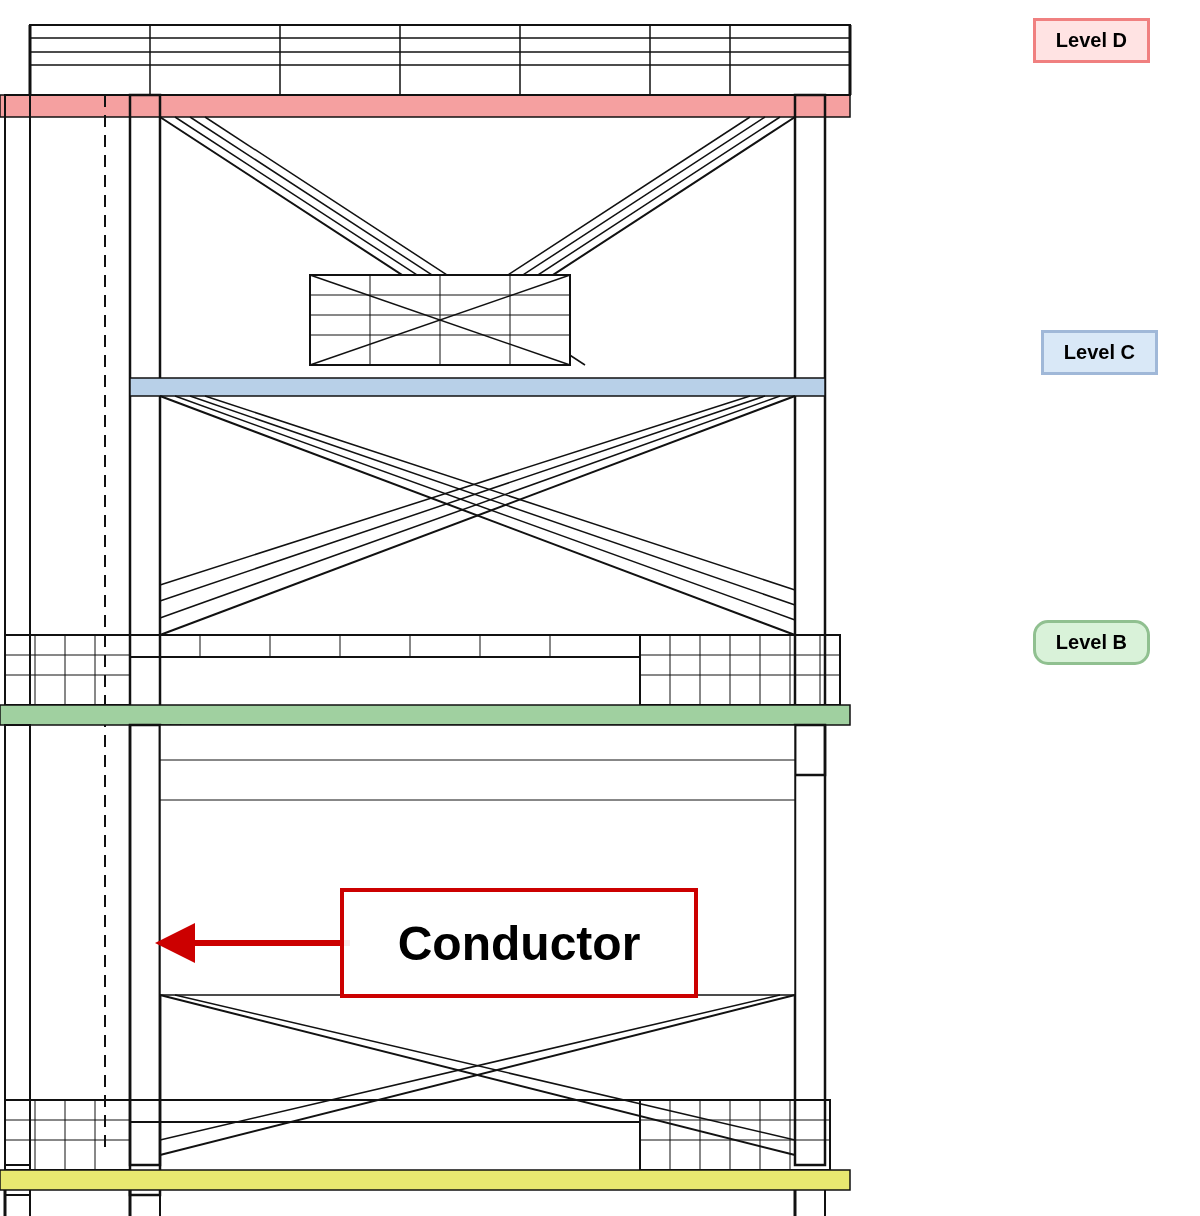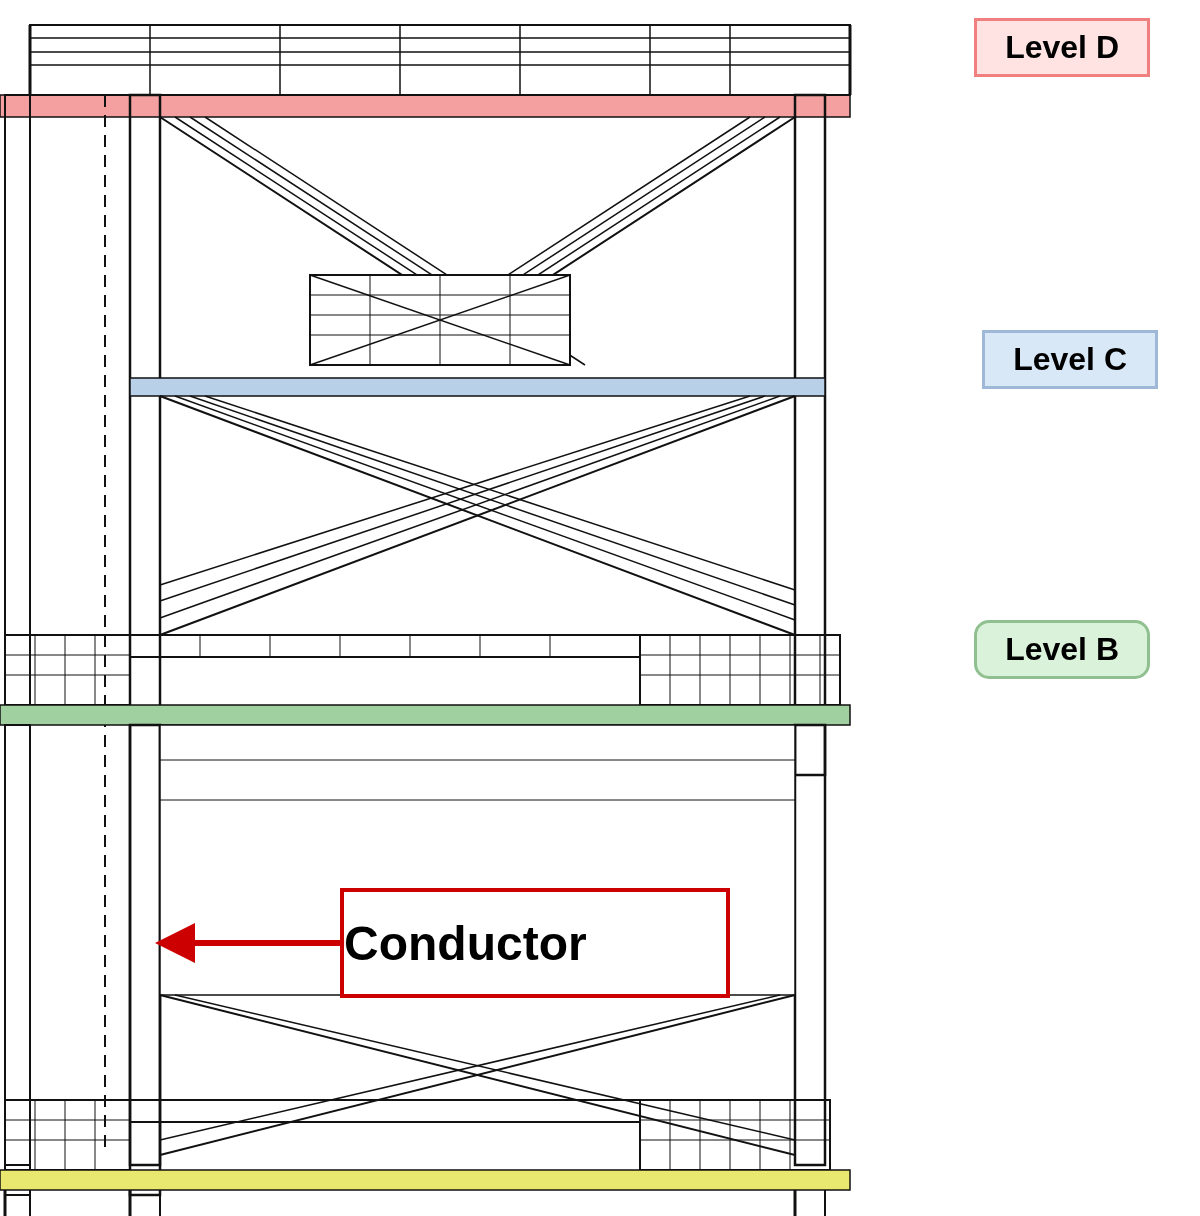--- a/index.html
+++ b/index.html
@@ -24,23 +24,23 @@
       position: absolute;
       top: 0;
       left: 0;
       width: 100%;
       height: 100%;
     }
 
     
     .level-label {
       position: absolute;
-      font-size: 32px;
+      font-size: 20px;
       font-weight: bold;
-      padding: 8px 28px;
+      padding: 8px 20px;
       border: 3px solid;
       background: rgba(255,255,255,0.85);
     }
 
     .level-d {
       top: 18px;
       right: 50px;
       border-color: #f08080;
       background: rgba(255, 200, 200, 0.5);
     }
@@ -66,27 +66,27 @@
       right: 50px;
       border-color: #d4d400;
       background: rgba(240, 240, 150, 0.5);
     }
 
     
     .conductor-box {
       position: absolute;
       top: 888px;
       left: 340px;
-      width: 390px;
+      width: 358px;
       height: 110px;
       border: 4px solid #cc0000;
       background: rgba(255,255,255,0.92);
       display: flex;
       align-items: center;
-      justify-content: flex-start;
+      justify-content: center;
     }
 
     .conductor-text {
       font-size: 48px;
       font-weight: bold;
       color: #000000;
     }
   </style>
 </head>
 <body>

